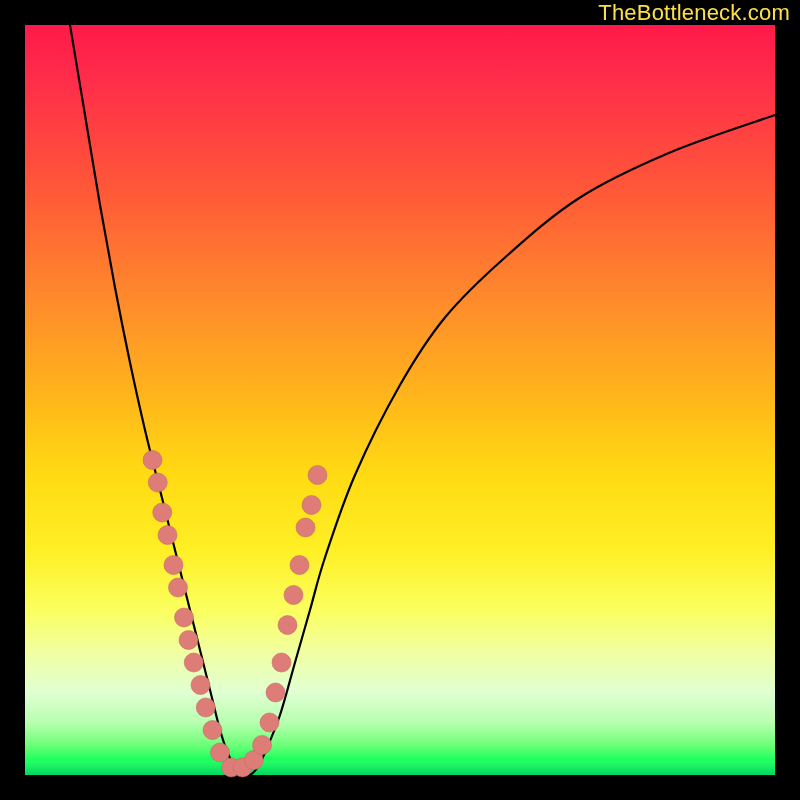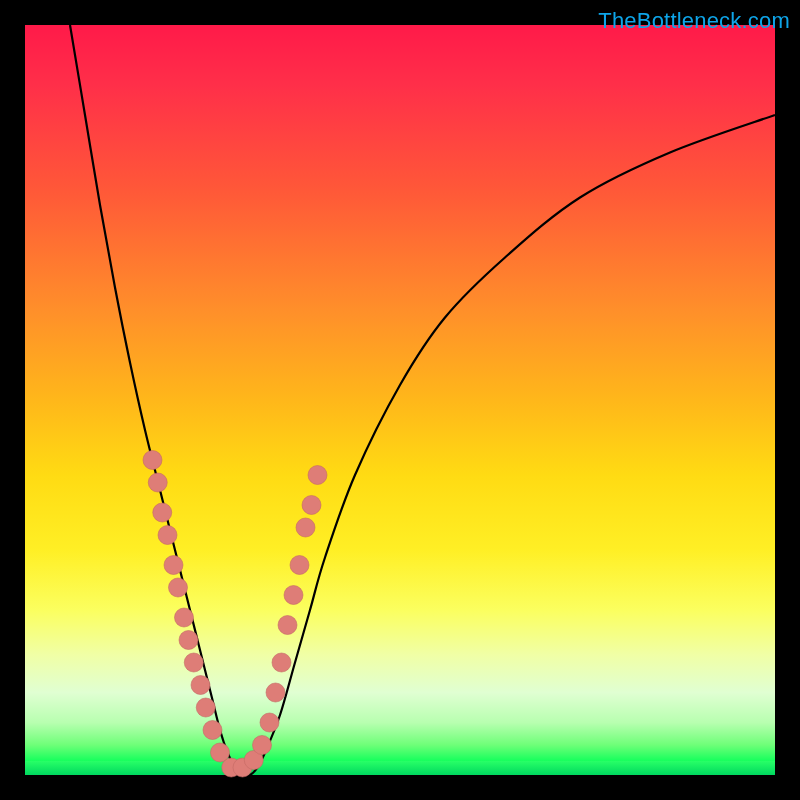--- a/index.html
+++ b/index.html
@@ -37,23 +37,23 @@
       #f0ffa6 84%,
       #e0ffd2 89%,
       #b8ffb0 93%,
       #6eff78 96%,
       #1bff5e 98%,
       #00e866 100%
     );
   }
   .watermark {
     position: absolute;
-    top: 8px;
+    top: 0px;
     right: 10px;
-    color: #0ea5e9;
+    color: #fde047;
     font-size: 22px;
     letter-spacing: 0.2px;
     font-weight: 500;
     user-select: none;
   }
   svg.curve {
     position: absolute;
     top: 0;
     left: 0;
     width: 750px;

